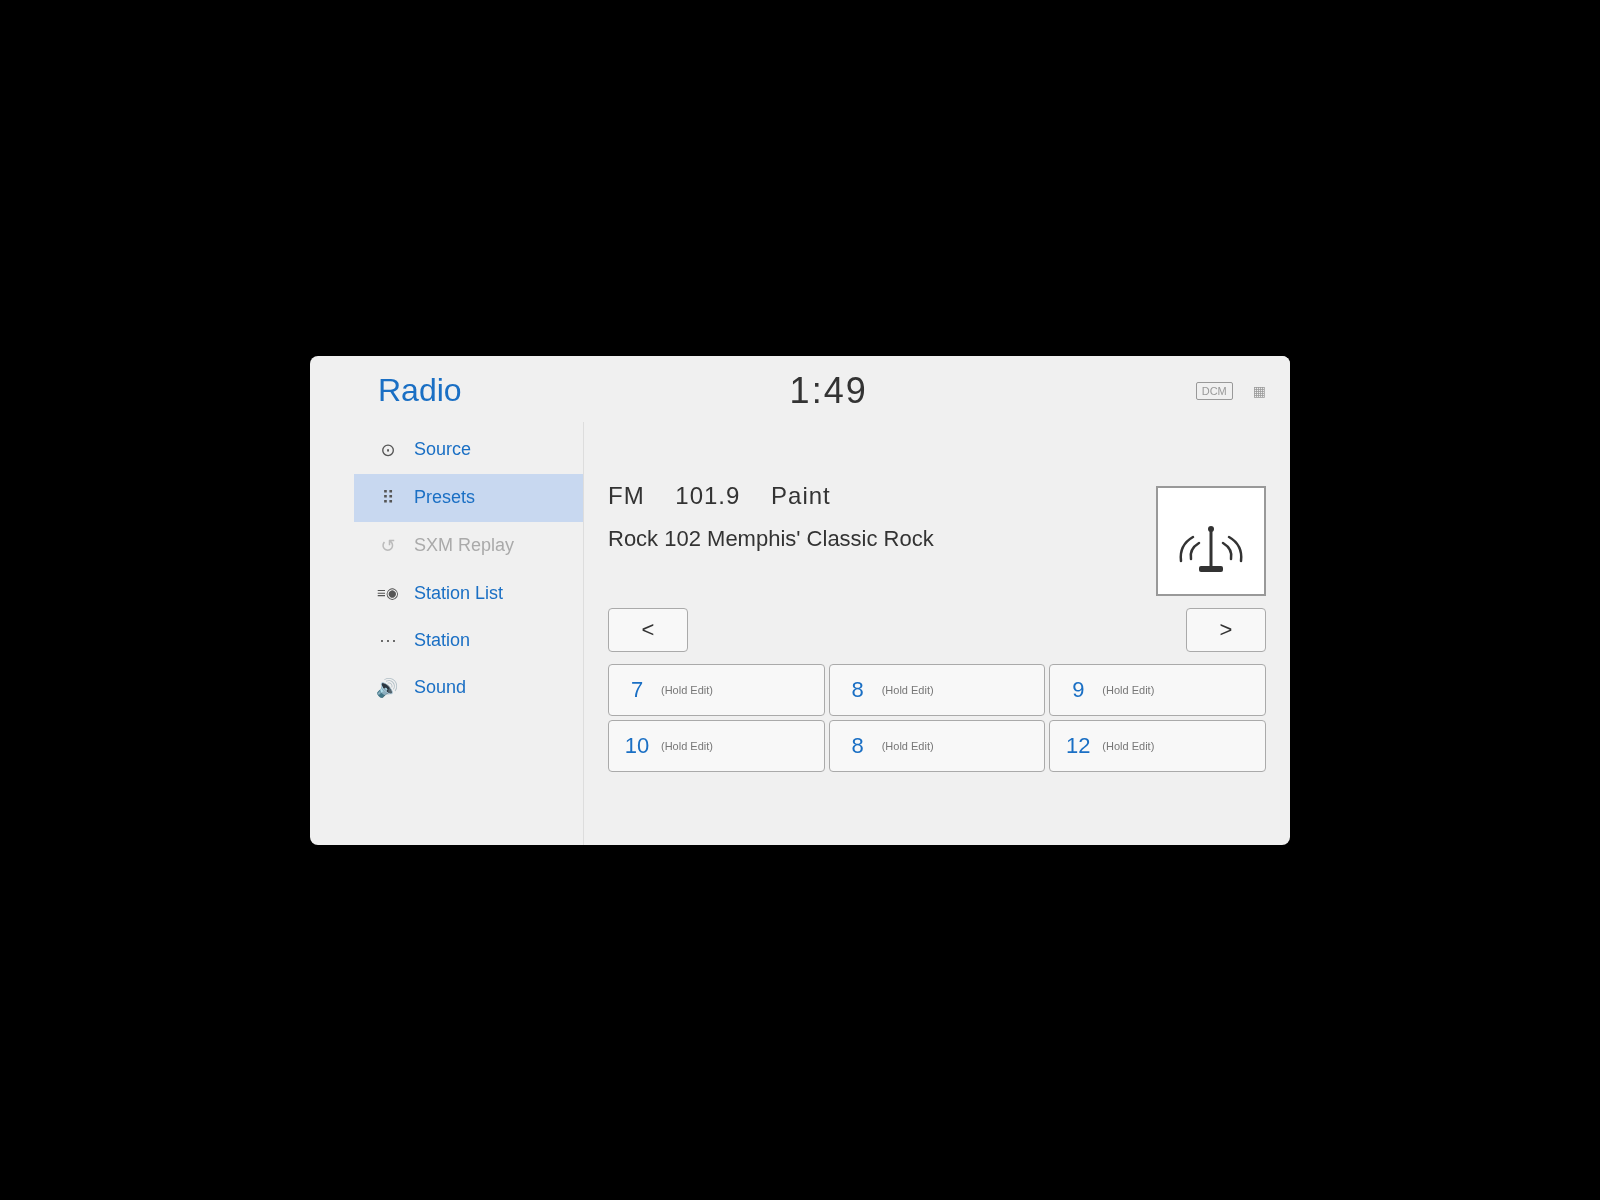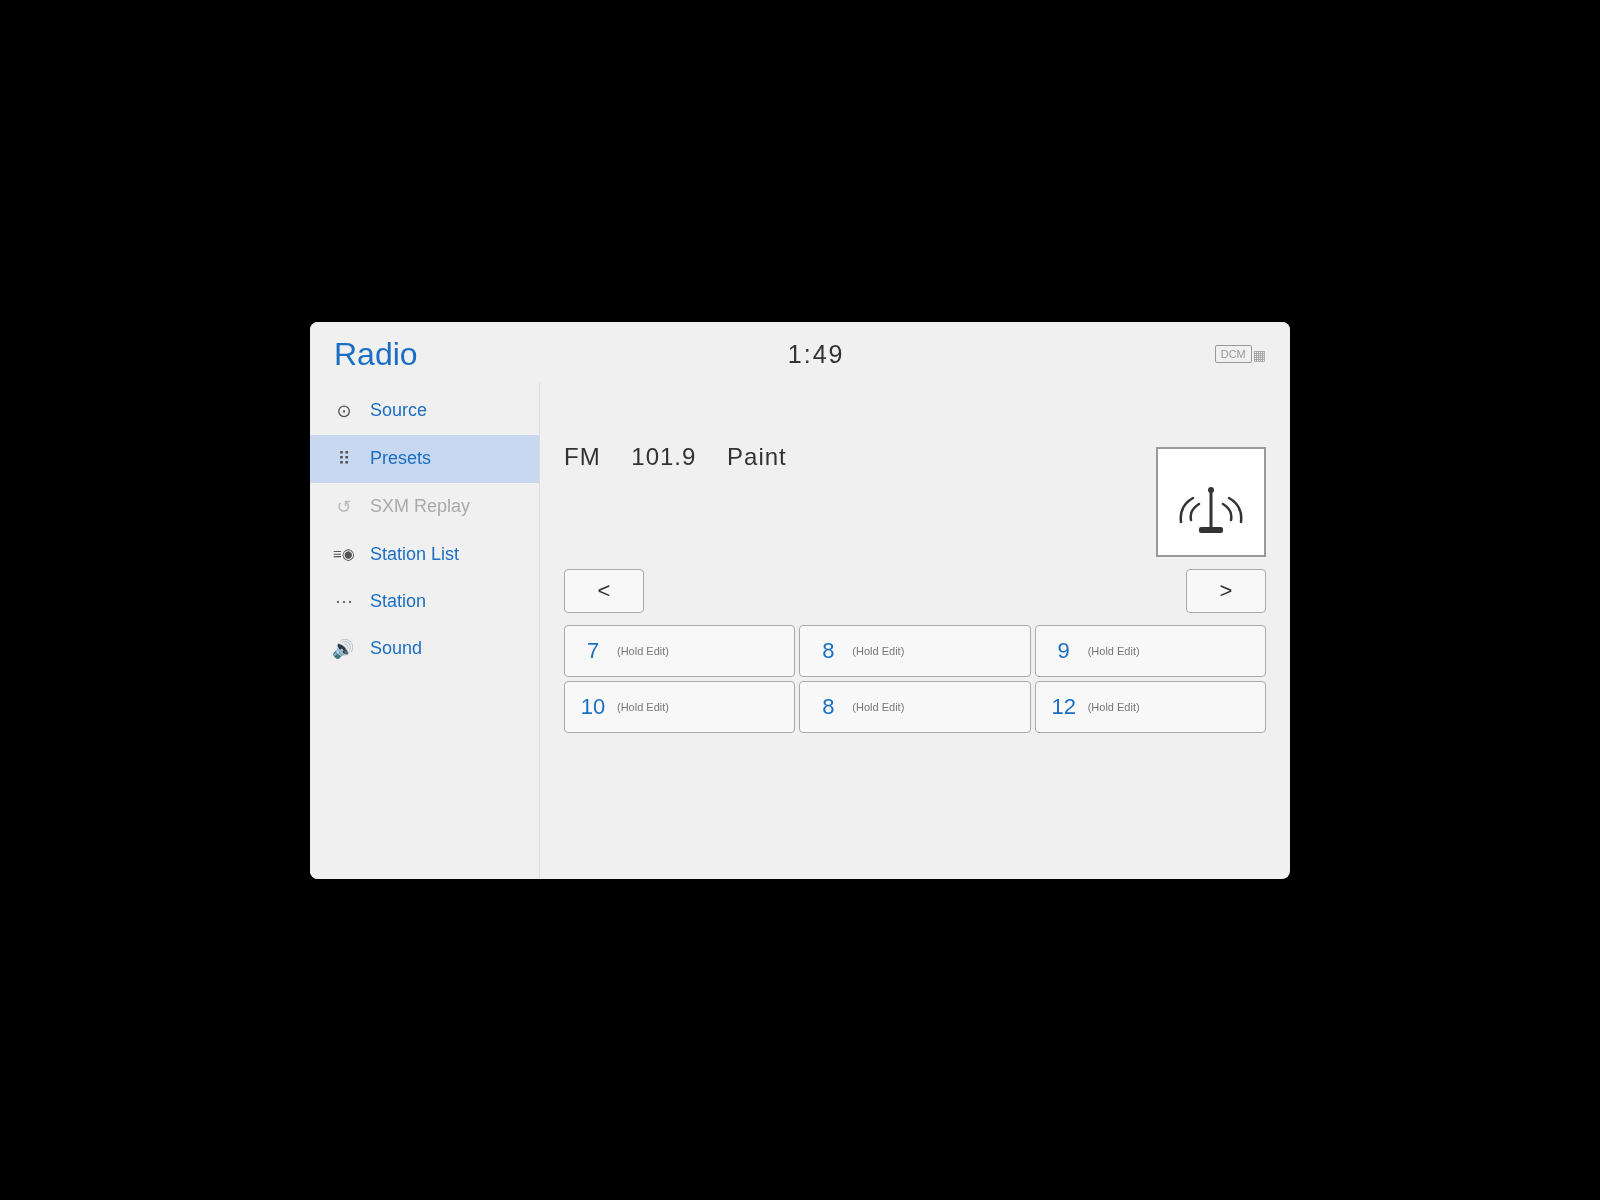--- a/index.html
+++ b/index.html
@@ -10,54 +10,55 @@
       height: 1200px;
       display: flex;
       align-items: center;
       justify-content: center;
       font-family: Arial, sans-serif;
     }
 
     #screen {
       background: #f0f0f0;
       width: 980px;
-      height: 557px;
+      height: 489px;
       border-radius: 8px;
       display: flex;
       flex-direction: column;
       overflow: hidden;
       position: relative;
+      padding-left: 44px;
     }
 
     
     #header {
       display: flex;
       align-items: center;
       justify-content: space-between;
       padding: 14px 24px 10px 24px;
       background: #f0f0f0;
     }
 
     #header-title {
       font-size: 32px;
       color: #1a6fc4;
       font-weight: 400;
     }
 
     #header-time {
-      font-size: 25px;
+      font-size: 36px;
       color: #333;
       font-weight: 300;
       letter-spacing: 2px;
     }
 
     #header-icons {
       display: flex;
-      gap: 1px;
-      align-items: flex-end;
+      gap: 20px;
+      align-items: center;
     }
 
     .dcm-badge {
       border: 1.5px solid #999;
       padding: 2px 5px;
       font-size: 11px;
       color: #999;
       border-radius: 2px;
     }
 
@@ -277,20 +278,21 @@
 
       <div id="now-playing-row">
         <div id="now-playing-info">
           <div id="station-info">
             <span>FM</span>
             &nbsp;&nbsp;
             <span>101.9</span>
             &nbsp;&nbsp;
             <span>Paint</span>
           </div>
+          <div id="station-name">Rock 102 Memphis' Classic Rock</div>
         </div>
 
         <div id="radio-icon-box">
           <svg class="radio-svg" viewBox="0 0 80 80">
 
             <line x1="40" y1="30" x2="40" y2="68" stroke="#333" stroke-width="3"></line>
 
             <circle cx="40" cy="28" r="3" fill="#333"></circle>
 
             <rect x="28" y="65" width="24" height="6" rx="2" fill="#333"></rect>

